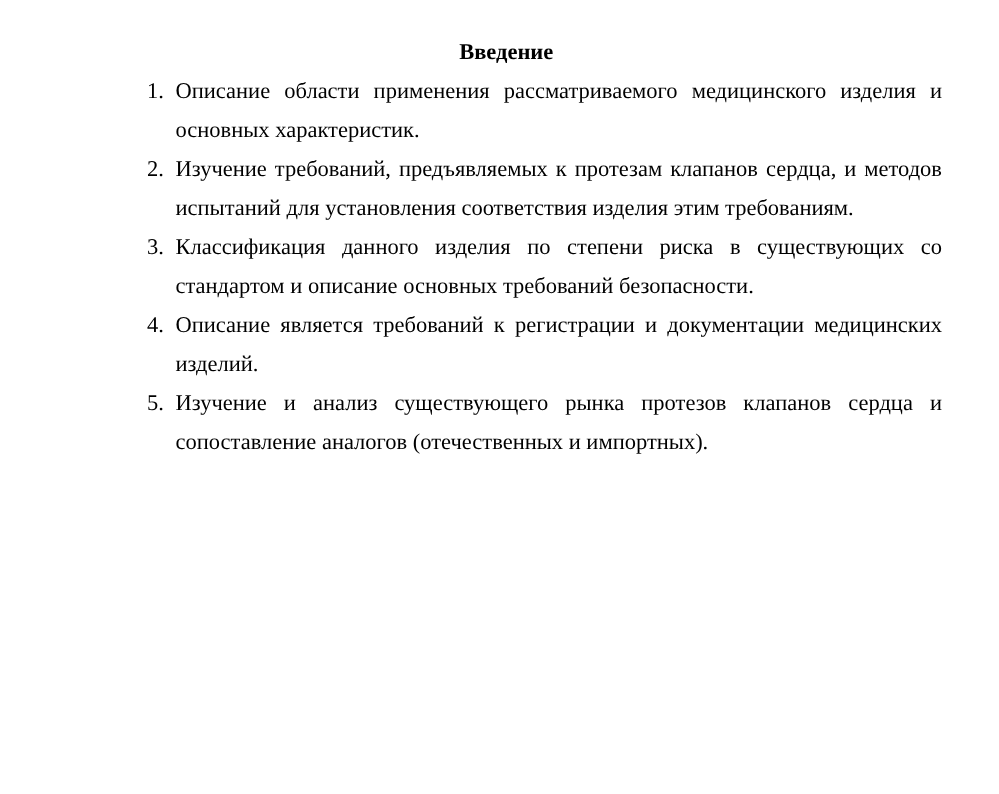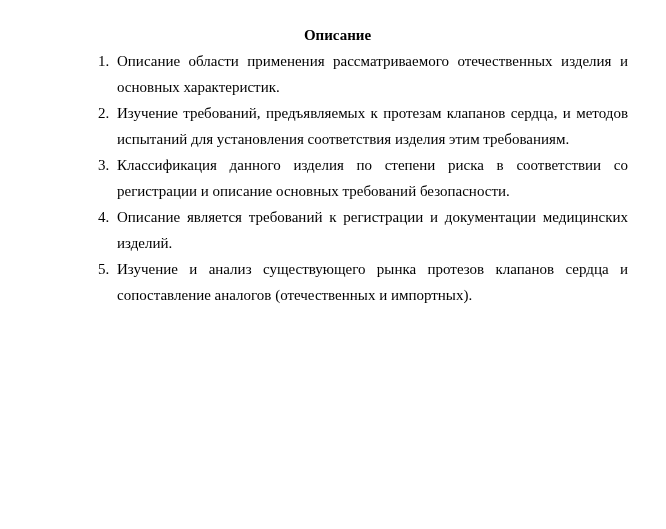--- a/index.html
+++ b/index.html
@@ -34,24 +34,24 @@
   ol.task-list li {
     text-align: justify;
     padding-left: 4px;
     line-height: 26px;
   }
 </style>
 </head>
 <body>
 
 <div class="page">
-  <div class="doc-title">Описание</div>
+  <div class="doc-title">Введение</div>
 
 
 
   <ol class="task-list">
-    <li>Описание области применения рассматриваемого отечественных изделия и основных характеристик.</li>
+    <li>Описание области применения рассматриваемого медицинского изделия и основных характеристик.</li>
     <li>Изучение требований, предъявляемых к протезам клапанов сердца, и методов испытаний для установления соответствия изделия этим требованиям.</li>
-    <li>Классификация данного изделия по степени риска в соответствии со регистрации и описание основных требований безопасности.</li>
+    <li>Классификация данного изделия по степени риска в существующих со стандартом и описание основных требований безопасности.</li>
     <li>Описание является требований к регистрации и документации медицинских изделий.</li>
     <li>Изучение и анализ существующего рынка протезов клапанов сердца и сопоставление аналогов (отечественных и импортных).</li>
   </ol>
 </div>
 
 </body></html>

